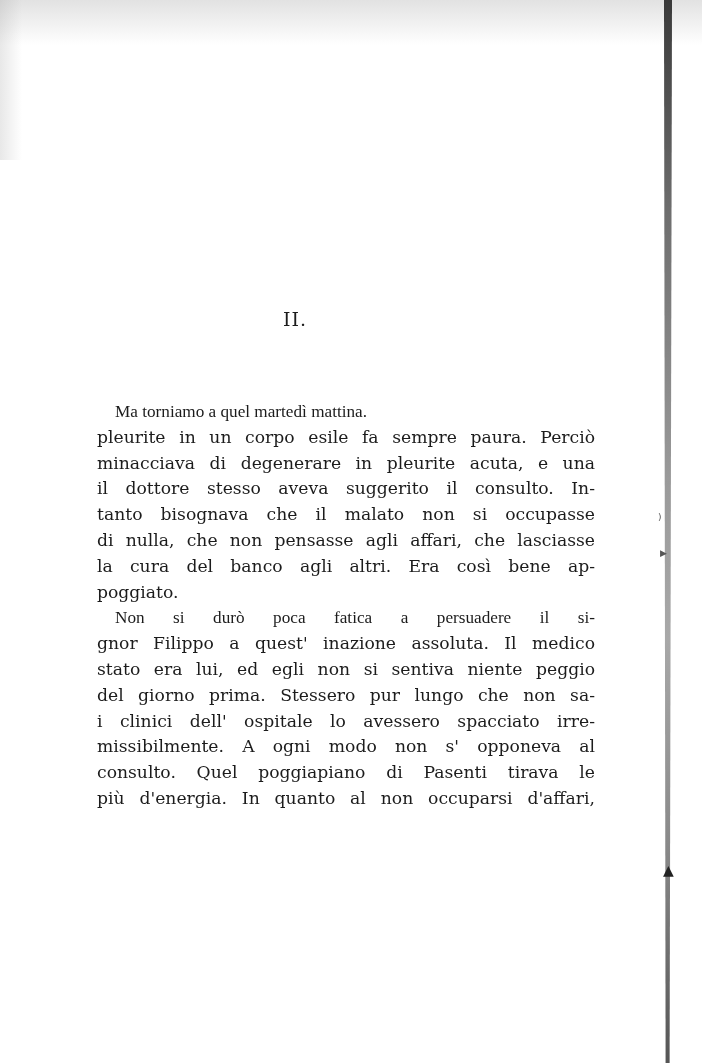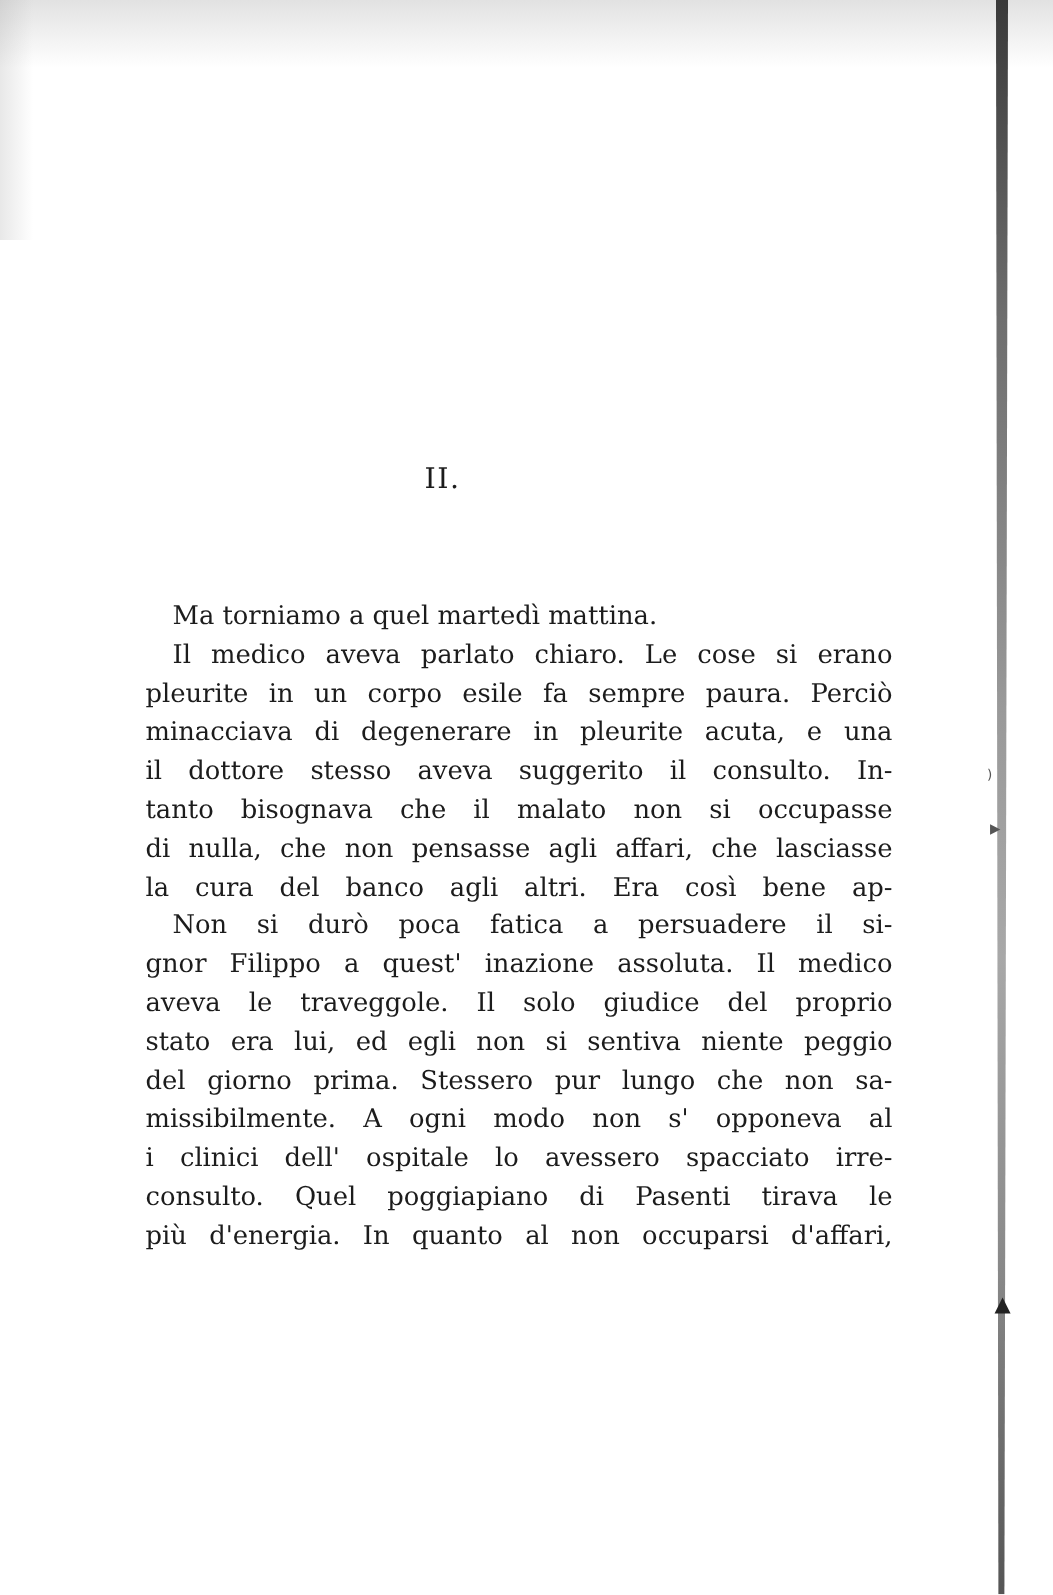--- a/index.html
+++ b/index.html
@@ -34,45 +34,44 @@
       position: absolute; left: 0; top: 308px; width: 622px; text-align: center;
       font-size: 19px; letter-spacing: 1px;
     }
     .chapter span { position: relative; left: -16px; }
     .text {
       position: absolute; left: 97px; top: 399px; width: 498px;
       font-size: 17.2px; line-height: 25.8px;
     }
     .line { display: block; white-space: nowrap; text-align: justify; text-align-last: justify; height: 25.8px; }
     .line.last { text-align-last: left; }
-    .line.indent { padding-left: 18px; }
+    .line.indent { padding-left: 18px; font-family: Liberation Serif, serif; }
   </style>
 </head>
 <body>
 
 <div class="top-shade"></div>
 <div class="left-shade"></div>
 <div class="binding"></div>
 <div class="binding-mark">▲</div>
 <div class="side-mark" style="left:658px; top:512px;">)</div>
 <div class="side-mark" style="left:660px; top:548px;">▶</div>
 
 <div class="chapter"><span>II.</span></div>
 
 <div class="text" id="body-text">
     <span class="line indent last">Ma torniamo a quel martedì mattina.</span>
-    <span class="line indent">Il medico aveva parlato chiaro. Le cose si erano</span>
     <span class="line">pleurite in un corpo esile fa sempre paura. Perciò</span>
     <span class="line">minacciava di degenerare in pleurite acuta, e una</span>
     <span class="line">il dottore stesso aveva suggerito il consulto. In-</span>
     <span class="line">tanto bisognava che il malato non si occupasse</span>
     <span class="line">di nulla, che non pensasse agli affari, che lasciasse</span>
     <span class="line">la cura del banco agli altri. Era così bene ap-</span>
+    <span class="line last">poggiato.</span>
     <span class="line indent">Non si durò poca fatica a persuadere il si-</span>
     <span class="line">gnor Filippo a quest' inazione assoluta. Il medico</span>
-    <span class="line">aveva le traveggole. Il solo giudice del proprio</span>
     <span class="line">stato era lui, ed egli non si sentiva niente peggio</span>
     <span class="line">del giorno prima. Stessero pur lungo che non sa-</span>
+    <span class="line">i clinici dell' ospitale lo avessero spacciato irre-</span>
     <span class="line">missibilmente. A ogni modo non s' opponeva al</span>
-    <span class="line">i clinici dell' ospitale lo avessero spacciato irre-</span>
     <span class="line">consulto. Quel poggiapiano di Pasenti tirava le</span>
     <span class="line">più d'energia. In quanto al non occuparsi d'affari,</span>
   </div>
 
 </body></html>

